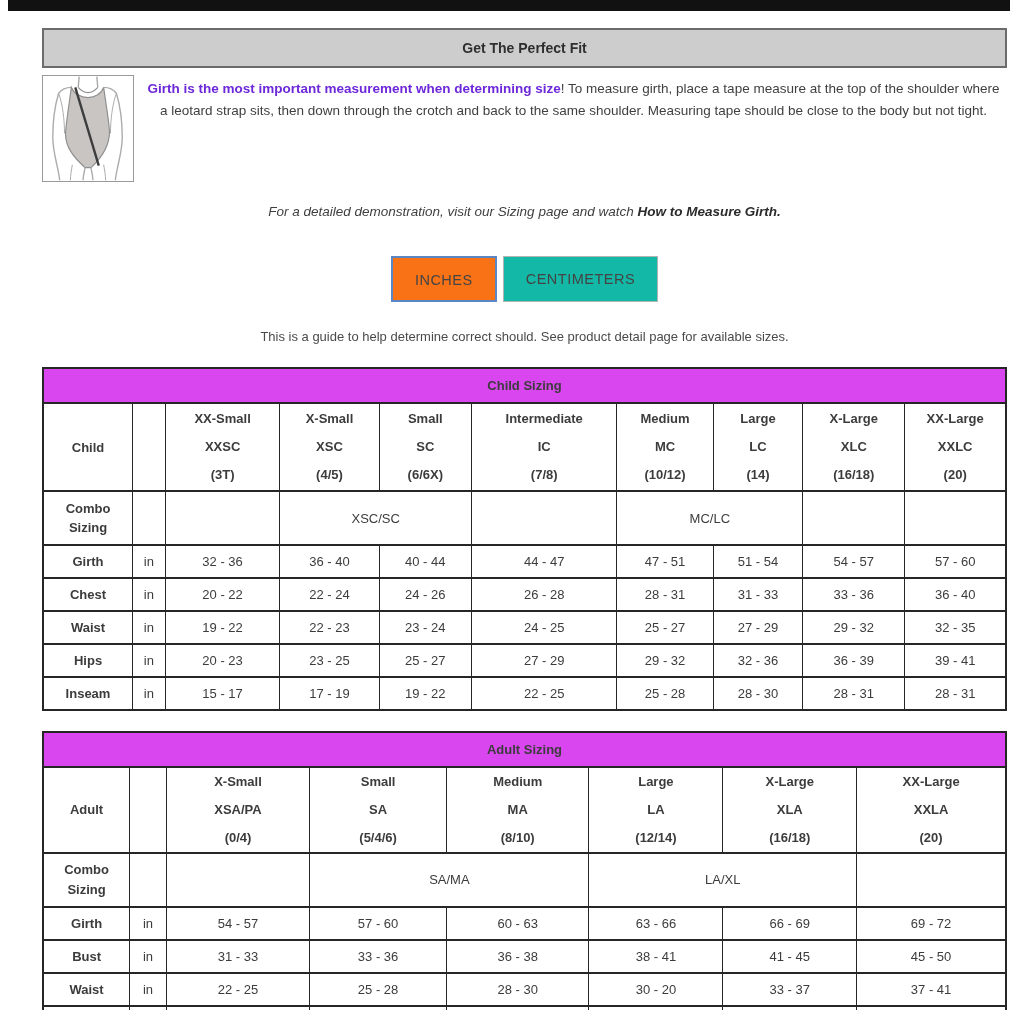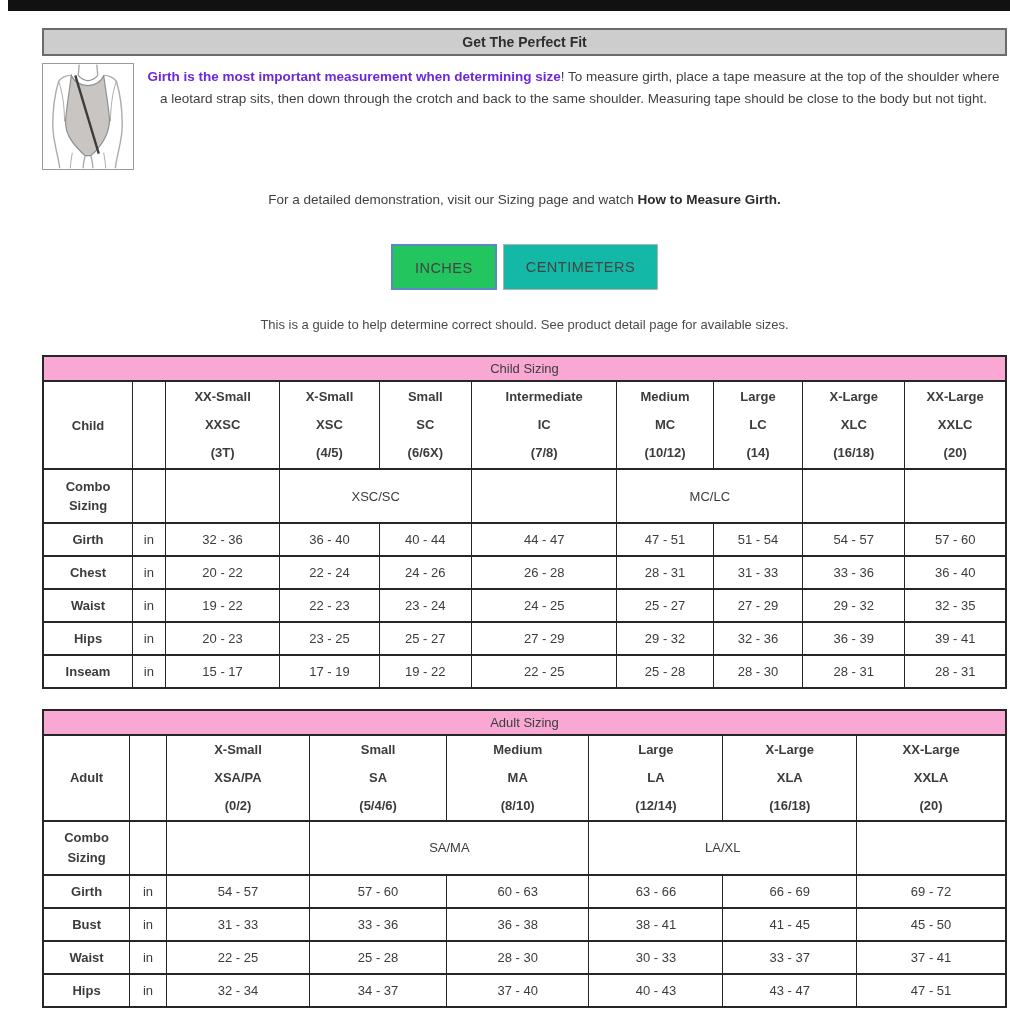--- a/index.html
+++ b/index.html
@@ -13,51 +13,51 @@
   .top-strip {
     position: absolute; top: 0; left: 8px; right: 0; height: 11px;
     background: #111111;
   }
   .page {
     position: absolute; top: 28px; left: 42px; width: 965px;
   }
   
   .title-bar {
     background: #cdcdcd; border: 2px solid #6b6b6b;
-    height: 28px; display: flex; align-items: center; justify-content: center;
+    height: 40px; display: flex; align-items: center; justify-content: center;
     font-size: 14px; font-weight: bold; color: #2e2e2e;
   }
   
   .intro-row { display: flex; margin-top: 7px; align-items: flex-start; }
   .figure-box {
     width: 92px; height: 107px; border: 1px solid #9a9a9a;
     flex: 0 0 auto; background: #fff; overflow: hidden;
   }
   .intro-text {
     flex: 1 1 auto; text-align: center;
     font-size: 13.5px; line-height: 1.65; color: #3f3f3f;
     padding: 3px 2px 0 8px;
   }
   .intro-text b { color: #6d28d9; }
   .demo-line {
     margin-top: 22px; text-align: center;
-    font-size: 13.5px; color: #3f3f3f;
+    font-size: 13.5px; color: #3f3f3f; font-style: italic;
   }
   .demo-line b { color: #2b2b2b; }
   
   .unit-buttons {
     margin-top: 37px; display: flex; justify-content: center; gap: 6px;
   }
   .unit-btn {
     font-family: inherit; font-size: 14.5px; color: #444;
     letter-spacing: 0.5px; cursor: pointer;
     padding: 0 22px; height: 46px; line-height: 44px;
   }
   .unit-btn.selected {
-    background: #22c55e; border: 2px solid #5b87c5;
+    background: #f97316; border: 2px solid #5b87c5;
   }
   .unit-btn.unselected {
     background: #14b8a6; border: 1px solid #b3b3b3;
   }
   .guide-note {
     margin-top: 27px; text-align: center;
     font-size: 13px; color: #4a4a4a;
   }
   
   .table-wrap-child { margin-top: 23px; }
@@ -67,22 +67,22 @@
     border: 2px solid #262626;
   }
   table.sizing-table td {
     border: 1px solid #262626;
     border-top-width: 2px; border-bottom-width: 2px;
     text-align: center; vertical-align: middle;
     font-size: 13px; color: #3c3c3c;
     overflow: hidden;
   }
   td.title-cell {
-    background: #f9a8d4; font-weight: normal; font-size: 13.5px;
-    color: #2a2a2a; height: 25px;
+    background: #d946ef; font-weight: bold; font-size: 13.5px;
+    color: #2a2a2a; height: 35px;
   }
   td.corner-label, td.combo-label, td.measure-label { font-weight: bold; color: #2e2e2e; }
   td.size-head { font-weight: bold; color: #2e2e2e; }
   td.size-head div { line-height: 2.15; }
   .child-table td.size-head { height: 88px; }
   .adult-table td.size-head { height: 72px; }
   .child-table td.corner-label { height: 88px; }
   .adult-table td.corner-label { height: 72px; }
   td.combo-cell, td.combo-label, td.combo-unit { height: 54px; }
   td.combo-label { line-height: 1.5; padding: 0 5px; }
@@ -290,21 +290,21 @@
         <tbody>
           <tr>
             <td class="title-cell" colspan="8">Adult Sizing</td>
           </tr>
           <tr>
             <td class="corner-label">Adult</td>
             <td class="unit-head"></td>
             <td class="size-head">
               <div>X-Small</div>
               <div>XSA/PA</div>
-              <div>(0/2)</div>
+              <div>(0/4)</div>
             </td>
             <td class="size-head">
               <div>Small</div>
               <div>SA</div>
               <div>(5/4/6)</div>
             </td>
             <td class="size-head">
               <div>Medium</div>
               <div>MA</div>
               <div>(8/10)</div>
@@ -352,21 +352,21 @@
             <td class="value-cell">38 - 41</td>
             <td class="value-cell">41 - 45</td>
             <td class="value-cell thick-left">45 - 50</td>
           </tr>
           <tr>
             <td class="measure-label">Waist</td>
             <td class="unit-cell">in</td>
             <td class="value-cell">22 - 25</td>
             <td class="value-cell">25 - 28</td>
             <td class="value-cell">28 - 30</td>
-            <td class="value-cell">30 - 33</td>
+            <td class="value-cell">30 - 20</td>
             <td class="value-cell">33 - 37</td>
             <td class="value-cell thick-left">37 - 41</td>
           </tr>
           <tr>
             <td class="measure-label">Hips</td>
             <td class="unit-cell">in</td>
             <td class="value-cell">32 - 34</td>
             <td class="value-cell">34 - 37</td>
             <td class="value-cell">37 - 40</td>
             <td class="value-cell">40 - 43</td>

